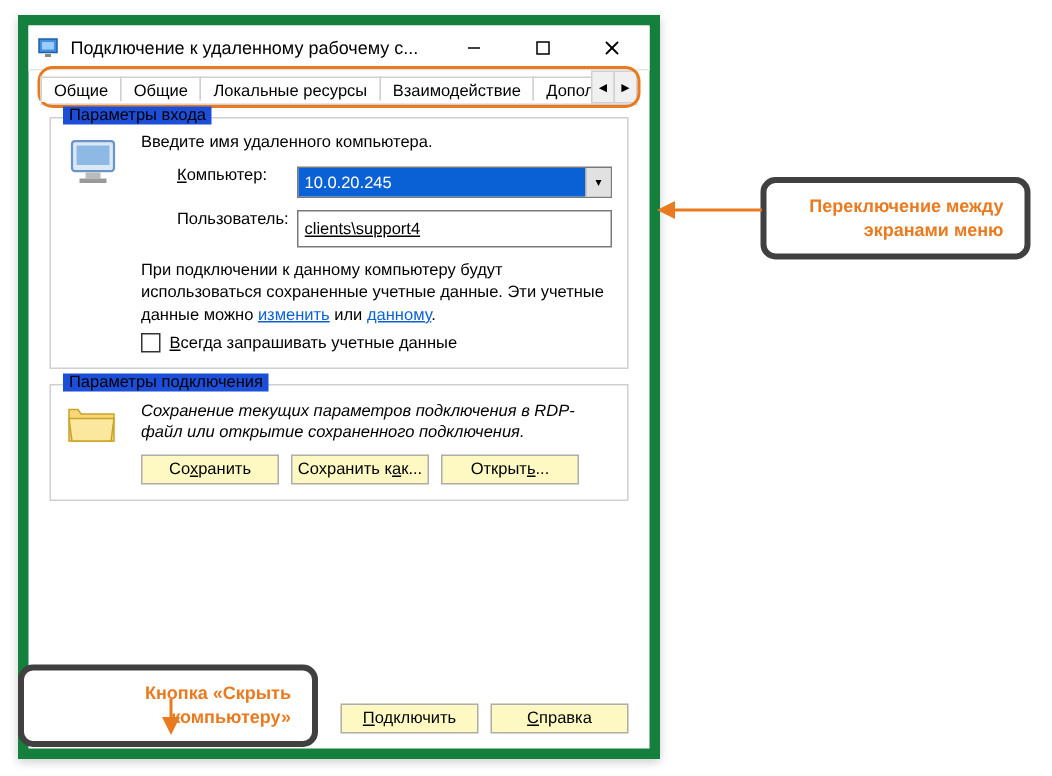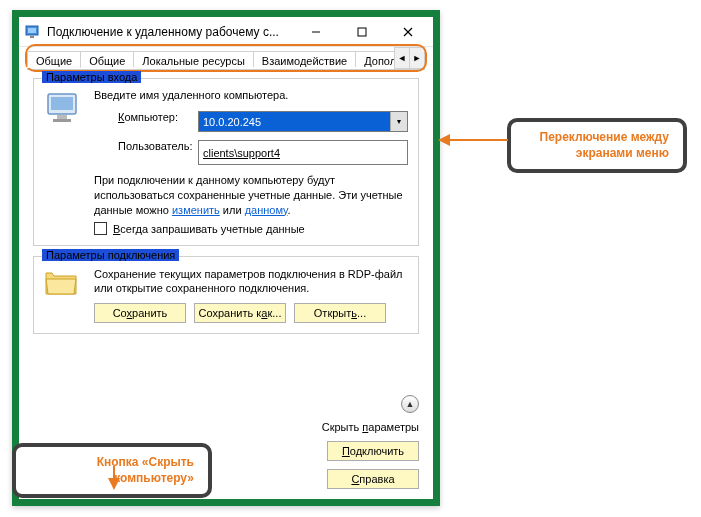--- a/index.html
+++ b/index.html
@@ -43,26 +43,26 @@
 .combo { flex:1; display:flex; border:1px solid #7a7a7a; height:21px; }
 .combo-input { flex:1; border:none; padding:2px 4px; font-size:11px; background:#0a61d6; color:#fff; outline:none; }
 .combo-btn { width:17px; border-left:1px solid #adadad; background:#e1e1e1; display:flex; align-items:center; justify-content:center; font-size:8px;}
 .user-input { flex:1; border:1px solid #7a7a7a; height:25px; padding:2px 4px; font-size:11px;text-decoration:underline; }
 .cred-text { font-size:11px; color:#000; line-height:1.35; margin-top:6px; margin-bottom:4px;}
 .cred-text a { color:#0a61d6; text-decoration: underline; }
 .check-row { display:flex; align-items:flex-end; gap:6px; font-size:11px; color:#000;}
 .checkbox { width:13px; height:13px; border:1px solid #333; flex-shrink:0;}
 .check-label .ul { text-decoration: underline; }
 
-.gb2-text { font-size:11px; color:#000; line-height:1.3; margin-bottom:8px;}
+.gb2-text { font-size:11px; color:#000; line-height:1.3; margin-bottom:8px;font-style:italic;}
 .btn-row { display:flex; gap:8px; }
 .btn { border:1px solid #adadad; background:#fef9c3; font-size:11px; padding:3px 0; text-align:center; min-width:92px; color:#000;}
 .btn .ul { text-decoration: underline; }
 
-.bottom-bar { position:absolute; bottom:10px; left:0; right:0; display:flex; align-items:flex-end; padding: 0 14px; gap:8px;flex-direction:column; }
+.bottom-bar { position:absolute; bottom:10px; left:0; right:0; display:flex; align-items:flex-start; padding: 0 14px; gap:8px; }
 .expand-btn { width:18px; height:18px; border-radius:50%; border:1px solid #888; background:linear-gradient(#fff,#ddd); display:flex; align-items:center; justify-content:center; font-size:9px; color:#333;}
 .expand-label { font-size:11px; flex:1; color:#000;}
 .expand-label .ul { text-decoration: underline; }
 .hide-highlight { position:absolute; left:10px; bottom:5px; width:140px; height:26px; border:2px solid #ea7a1f; border-radius:12px; pointer-events:none; }
 
 .callout { position:absolute; border:4px solid #404040; border-radius:10px; padding:8px 14px; font-size:12px; color:#ea7a1f; font-weight:700; text-align:right; line-height:1.3; background:#fff;}
 .callout1 { right:14px; top:118px; width:180px; }
 .callout2 { left:12px; top:443px; width: 200px; }
 .arrow { position:absolute; }
 .arrow svg { overflow:visible; }

